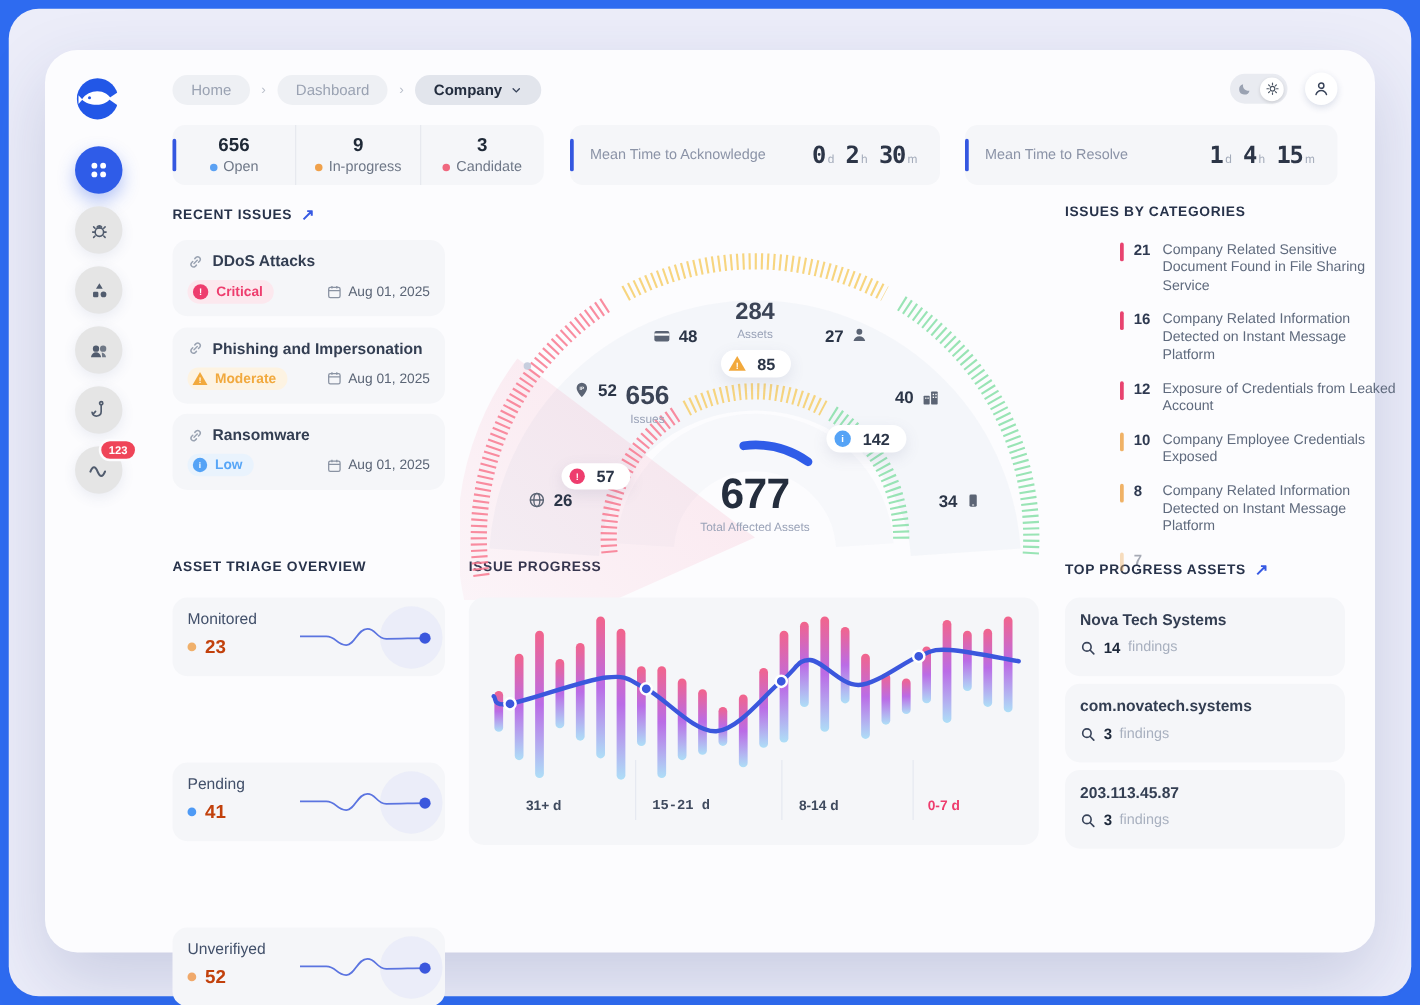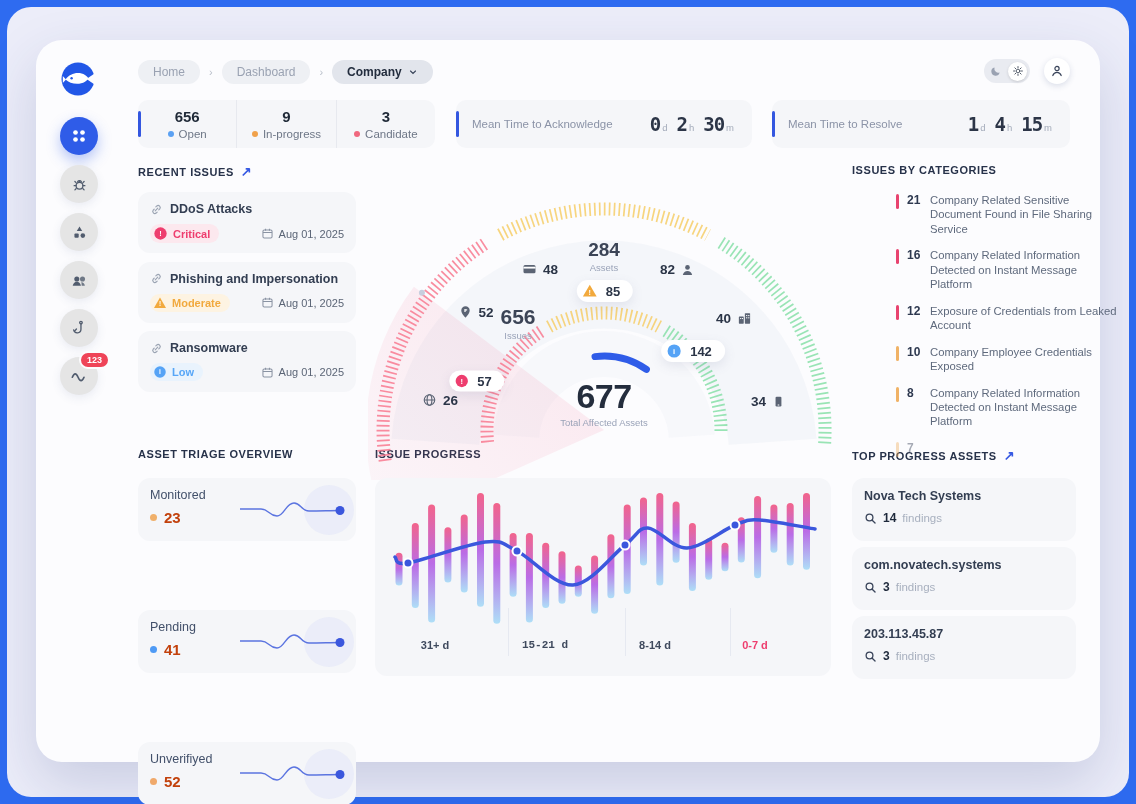--- a/index.html
+++ b/index.html
@@ -64,21 +64,21 @@
   .cat-count{font-size:12px;font-weight:700;color:#2e3950;min-width:15px;}
   .cat-text{font-size:11.3px;color:#5f6a7d;line-height:1.28;}
   .cat.faded{opacity:.42;}
   
   .gauge-area{position:absolute;left:332px;top:150px;width:472px;height:290px;}
   .g-abs{position:absolute;transform:translate(-50%,-50%);text-align:center;}
   .g-big{font-size:34px;font-weight:800;color:#242d3d;letter-spacing:-.5px;}
   .g-mid{font-size:21px;font-weight:600;color:#3b4456;}
   .g-sm{font-size:19px;font-weight:600;color:#3b4456;}
   .g-cap{font-size:9.5px;color:#9aa3b8;margin-top:1px;}
-  .g-chip{position:absolute;transform:translate(-50%,-50%);display:flex;align-items:flex-end;gap:6px;
+  .g-chip{position:absolute;transform:translate(-50%,-50%);display:flex;align-items:flex-start;gap:6px;
     font-size:13.5px;font-weight:700;color:#2b3547;}
   .g-pill{position:absolute;transform:translate(-50%,-50%);background:#fff;border-radius:999px;
     padding:3px 13px 3px 5px;display:flex;gap:8px;align-items:center;
     box-shadow:0 4px 12px rgba(90,100,140,.13);font-size:13px;font-weight:700;color:#2b3547;}
   
   .tri{height:63px;padding:10px 12px;position:relative;overflow:hidden;}
   .tri-label{font-size:12.5px;color:#42506a;font-weight:500;}
   .tri-val{display:flex;align-items:center;gap:7px;margin-top:7px;}
   .tri-num{font-size:15px;font-weight:700;color:#c2410c;}
   .halo{position:absolute;right:2px;top:50%;transform:translateY(-50%);width:50px;height:50px;
@@ -403,21 +403,21 @@
             <span style="display:flex;">
               <svg width="15" height="15" viewBox="0 0 20 20" fill="none" stroke="#5b6474" stroke-width="1.5">
                 <circle cx="10" cy="10" r="7"></circle>
                 <ellipse cx="10" cy="10" rx="3.2" ry="7"></ellipse>
                 <path d="M3 10h14"></path>
               </svg>
             </span>
             <span>26</span>
           </div>
           <div class="g-chip" style="left: 309px; top: 79px;">
-            <span>82</span>
+            <span>27</span>
             <span style="display:flex;">
               <svg width="13" height="13" viewBox="0 0 20 20" fill="#5b6474">
                 <circle cx="10" cy="6" r="3.6"></circle>
                 <path d="M2.8 17.5c.9-4.2 3.8-6 7.2-6s6.3 1.8 7.2 6z"></path>
               </svg>
             </span>
           </div>
           <div class="g-chip" style="left: 366px; top: 128px;">
             <span>40</span>
             <span style="display:flex;">

